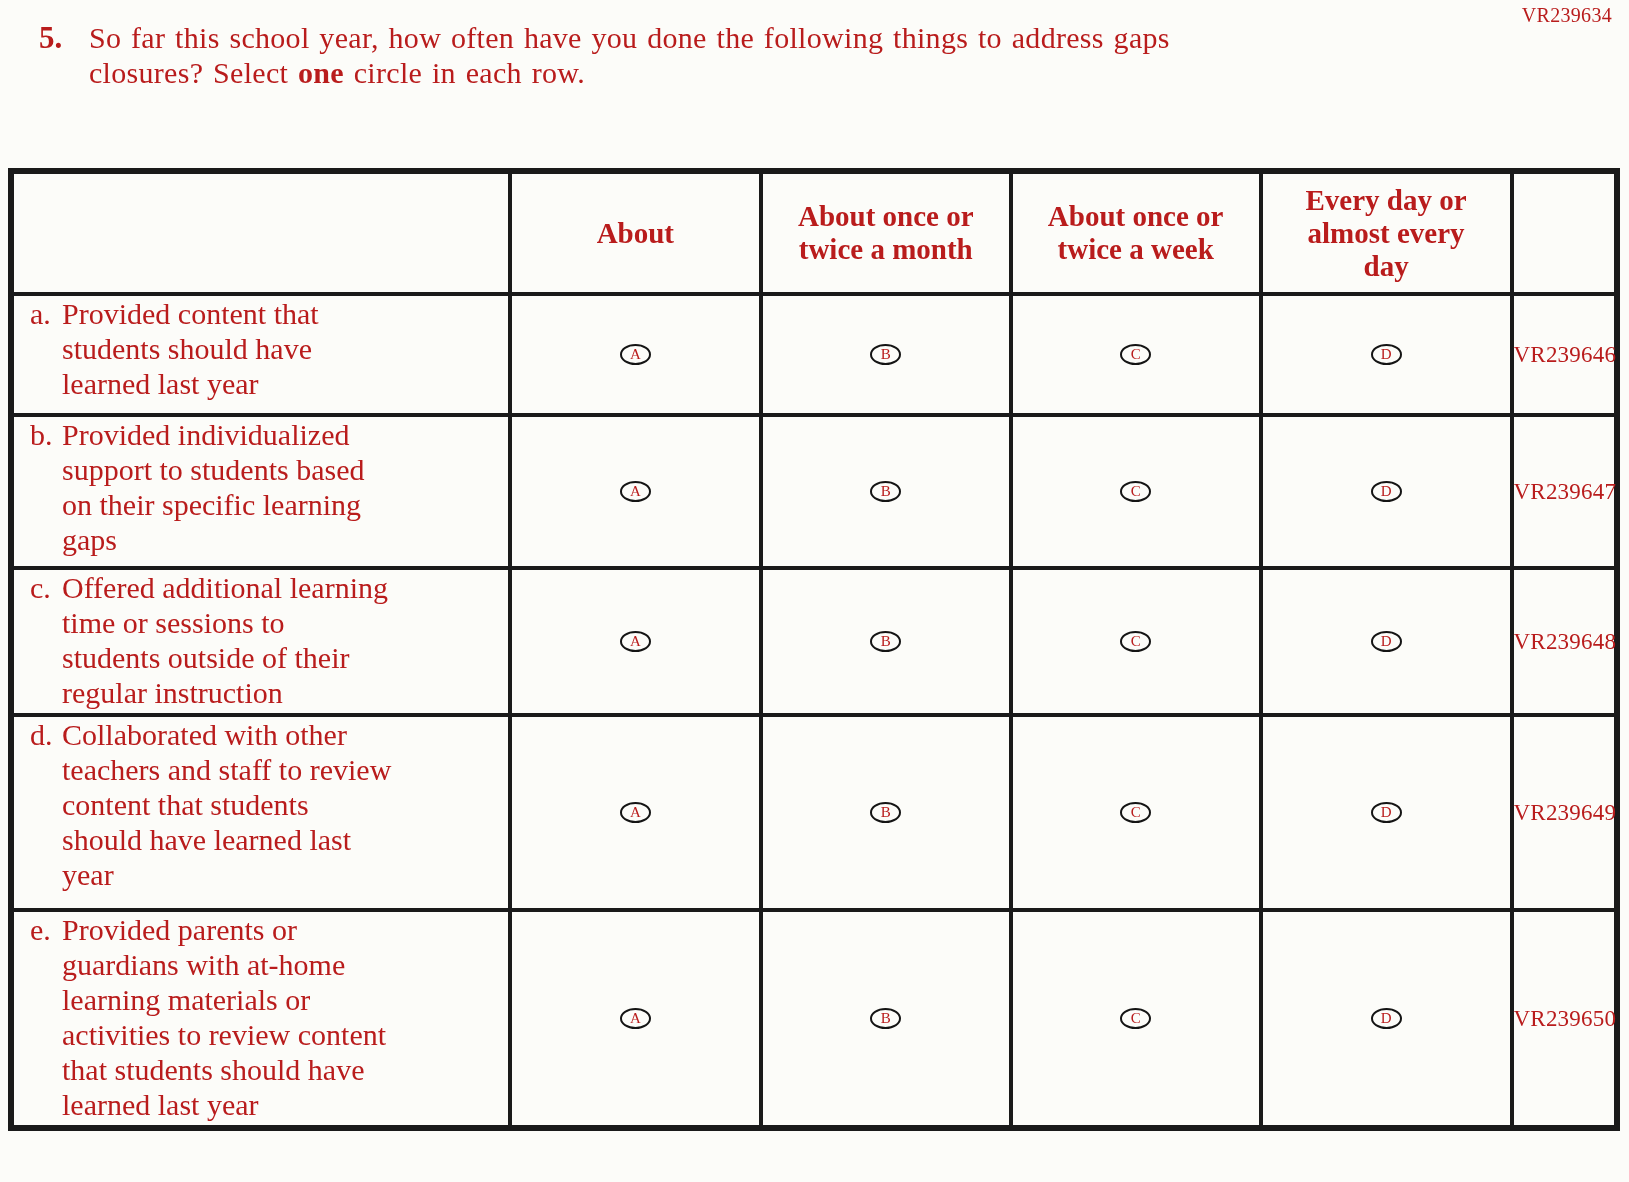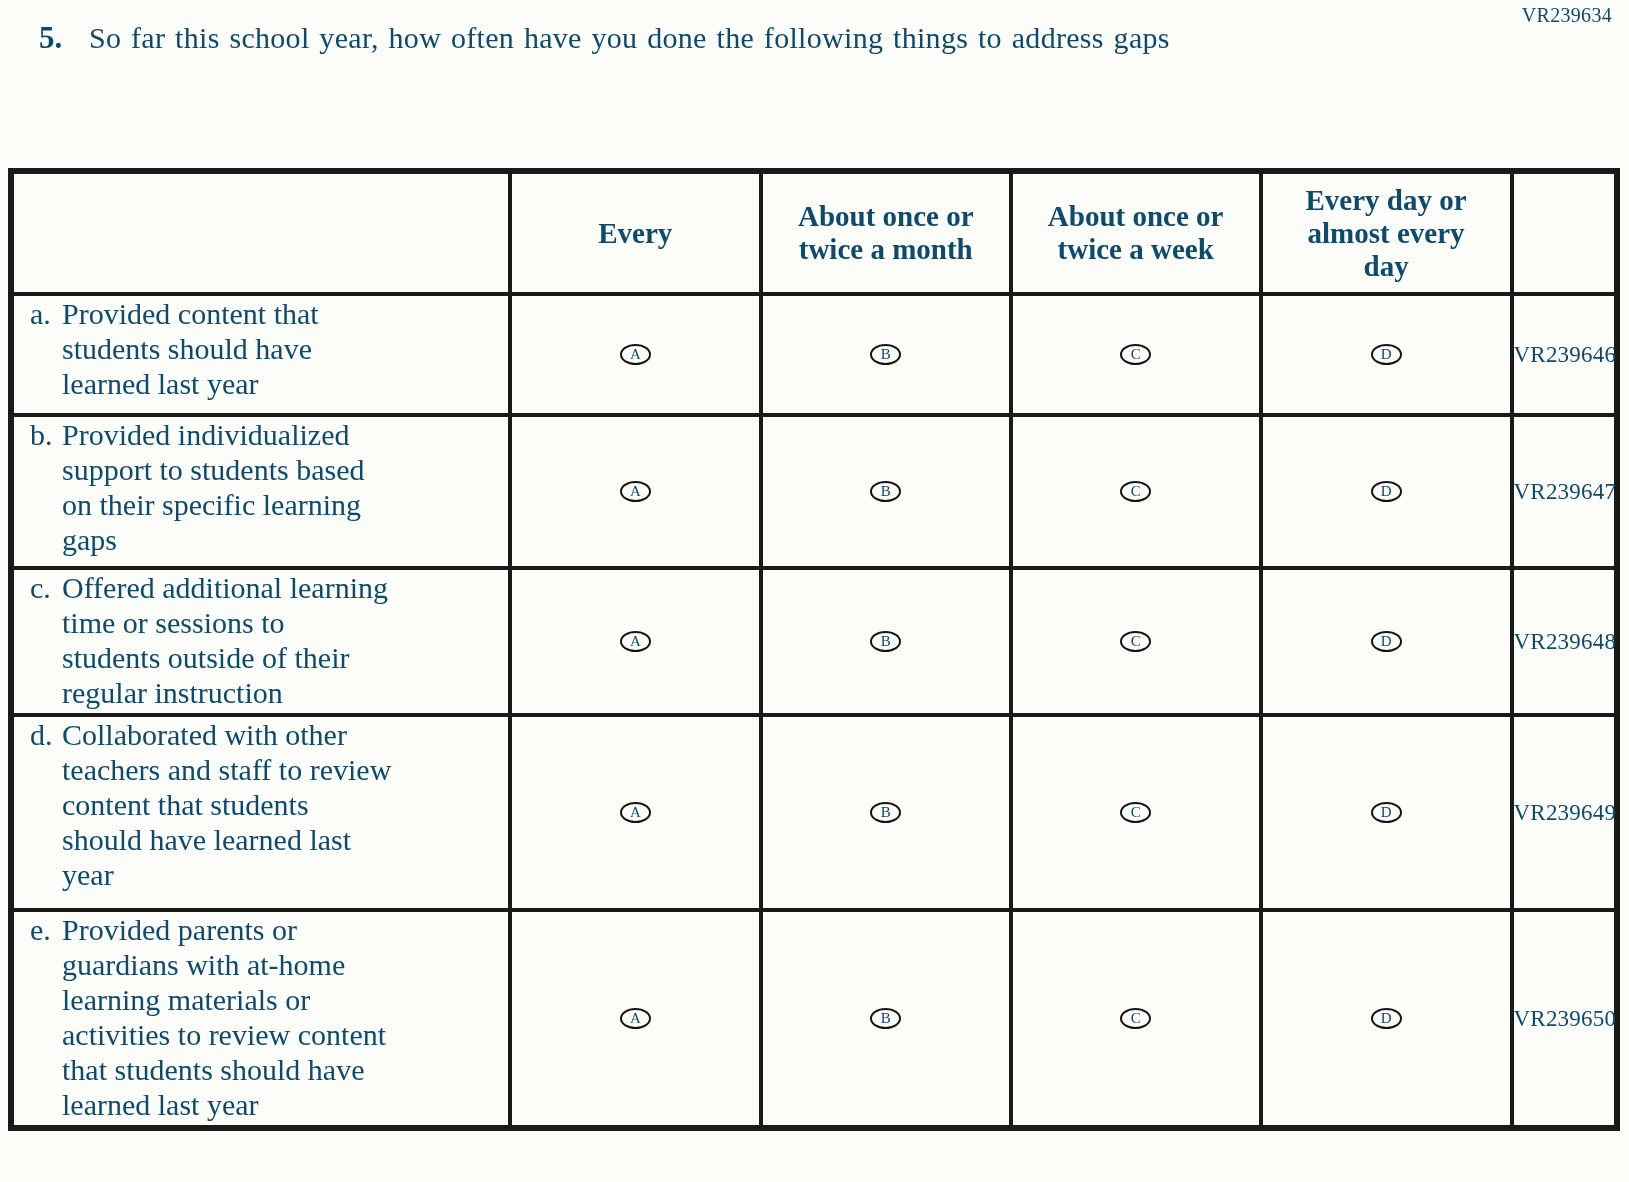--- a/index.html
+++ b/index.html
@@ -1,20 +1,20 @@
 <!DOCTYPE html>
 <html><head>
 <meta charset="utf-8">
 <style>
   html,body{margin:0;padding:0;background:#ffffff;}
   .page{
     position:relative;
     width:1629px;height:1182px;
     background:#fcfcf9;
-    color:#0c4a6e;
+    color:#b91c1c;
     font-family:"Liberation Serif", serif;
     overflow:hidden;
   }
   .top-code{
     position:absolute;top:4px;right:17px;
     font-size:20px;letter-spacing:0.3px;
   }
   .question{
     position:absolute;top:20px;left:39px;
     display:flex;align-items:flex-start;
@@ -78,36 +78,37 @@
 <body>
 
 <div class="page">
 
   <div class="top-code">VR239634</div>
 
   <div class="question">
     <div class="q-number">5.</div>
     <div class="q-body">
       <div class="q-line">So far this school year, how often have you done the following things to address gaps</div>
+      <div class="q-line"><span>closures? Select </span><span class="q-bold">one</span><span> circle in each row.</span></div>
     </div>
   </div>
 
   <table class="survey">
     <colgroup>
       <col style="width:497px">
         <col style="width:250px">
         <col style="width:249px">
         <col style="width:249px">
         <col style="width:250px">
         <col style="width:105px">
     </colgroup>
     <thead>
       <tr>
         <th></th>
-        <th>Every</th>
+        <th>About</th>
         <th>About once or
 twice a month</th>
         <th>About once or
 twice a week</th>
         <th>Every day or
 almost every
 day</th>
         <th></th>
       </tr>
     </thead>

